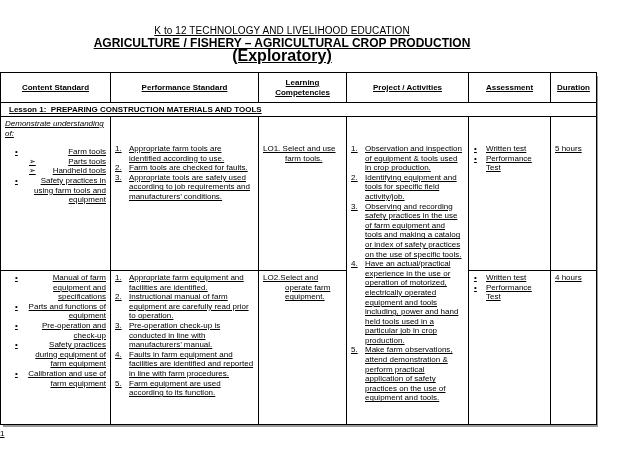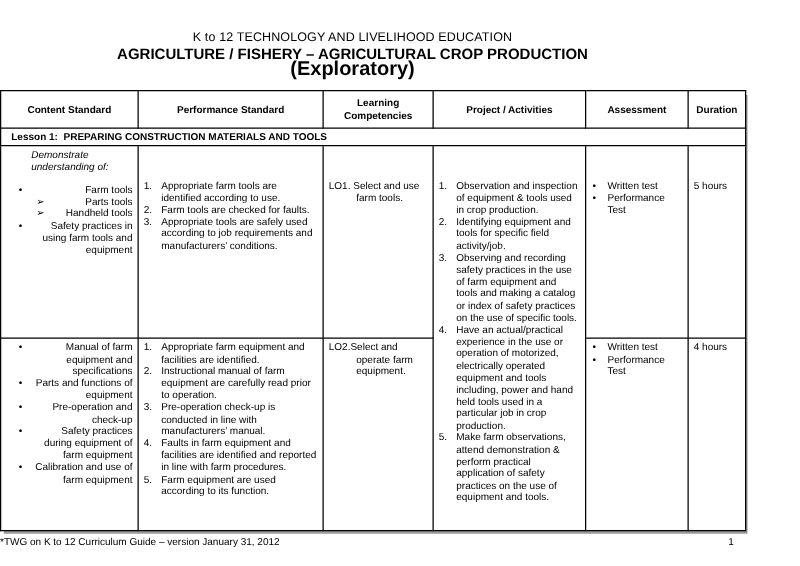--- a/index.html
+++ b/index.html
@@ -3,21 +3,21 @@
 <meta charset="utf-8">
 <style>
   * { box-sizing: border-box; margin: 0; padding: 0; }
   html, body { background: #ffffff; }
   body {
     width: 640px; height: 453px;
     font-family: "Liberation Sans", sans-serif;
     color: #000;
     overflow: hidden;
   }
-  .page { position: relative; width: 564px; height: 453px; background: #fff; }
+  .page { position: relative; width: 564px; height: 453px; background: #fff; text-decoration: underline; }
 
   
   .title-block { text-align: center; padding-top: 25px; }
   .t1 { font-size: 10px; font-weight: 400; letter-spacing: .1px; }
   .t2 { font-size: 12px; font-weight: 700; margin-top: 0; }
   .t3 { font-size: 16px; font-weight: 700; line-height: 11px; }
 
   
   table.doc-table {
     width: 596px;
@@ -45,21 +45,21 @@
     vertical-align: middle;
     font-weight: 700;
     padding: 1px 8px;
     white-space: pre-wrap;
   }
   td.cell { padding: 2px 4px 3px 4px; }
   .row-a td.cell { height: 154px; }
   .row-b td.cell { height: 154px; }
   td.pad-top { padding-top: 27px; }
 
-  .intro { font-style: italic; margin-left: 20px; }
+  .intro { font-style: italic; }
   .gap { height: 9px; }
 
   
   .bi { display: flex; align-items: flex-start; }
   .bi .mk { flex: none; width: 12px; margin-left: 10px; }
   .bi.sub .mk { margin-left: 24px; }
   .bi .tx { flex: 1; text-align: right; }
 
   
   .ni { display: flex; align-items: flex-start; }
@@ -261,17 +261,16 @@
           <span class="tx">Performance Test</span>
         </div>
       </td>
 
       <td class="cell dur">4 hours</td>
     </tr>
   </tbody>
     </table>
 
   <div class="footer">
-    <span>*TWG on K to 12 Curriculum Guide – version January 31, 2012</span>
     <span class="pg">1</span>
   </div>
 
 </div>
 
 </body></html>

